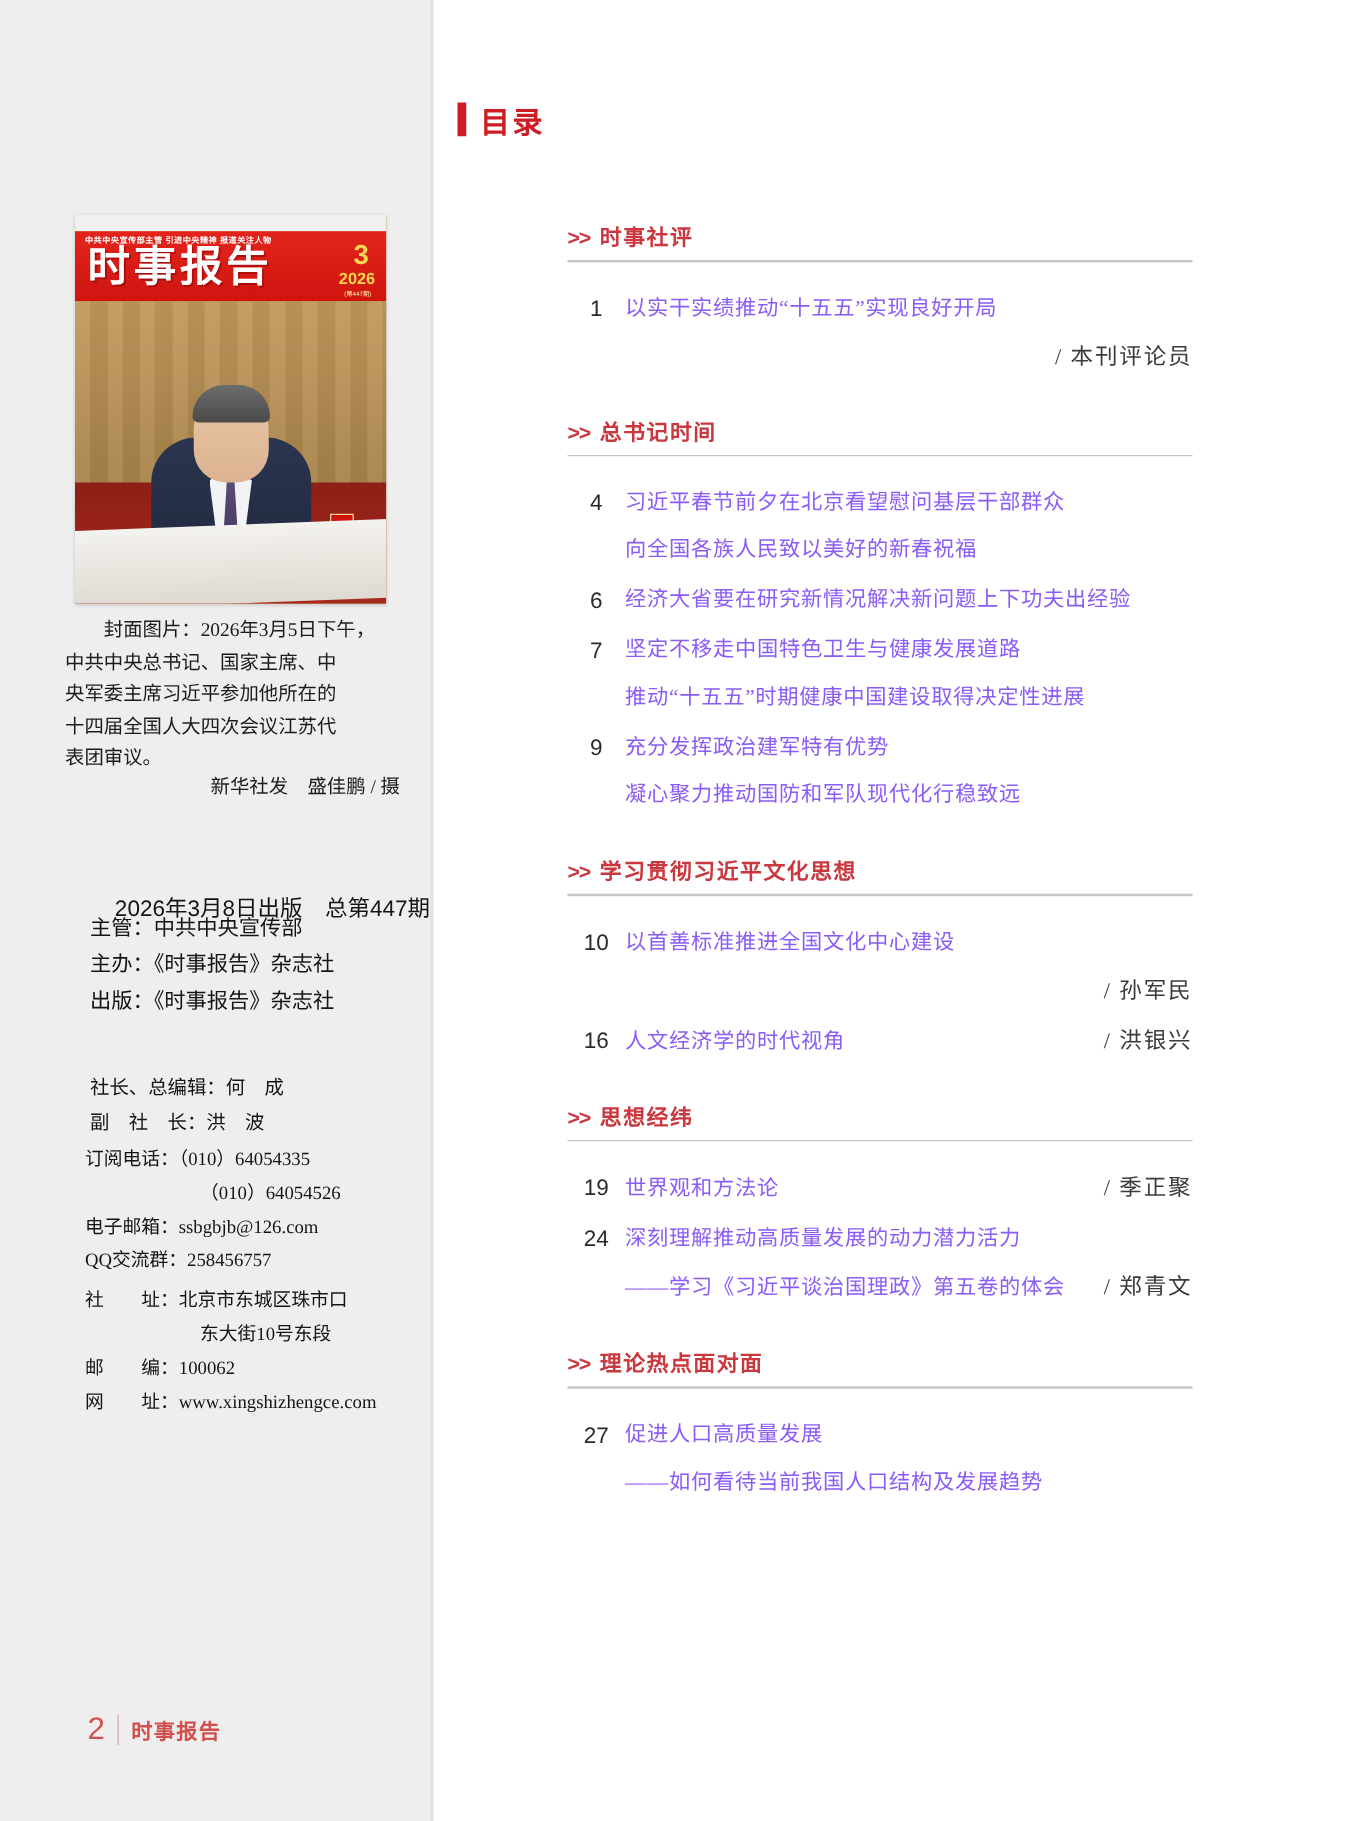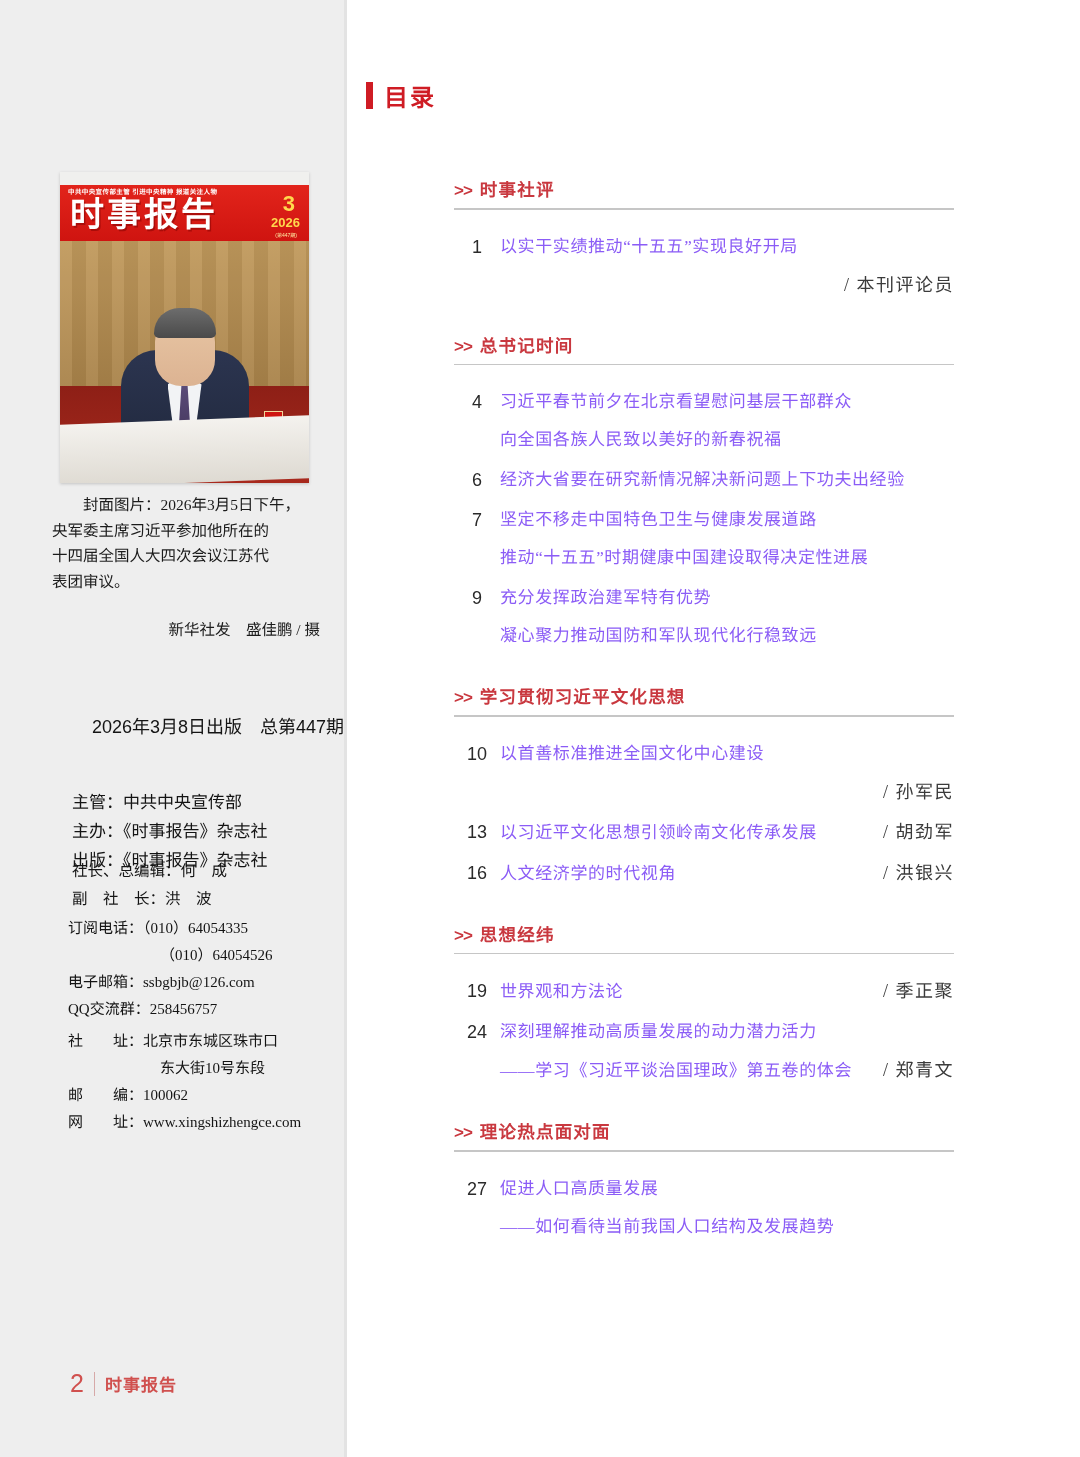--- a/index.html
+++ b/index.html
@@ -215,21 +215,21 @@
     top: 712px;
     width: 344px;
     text-align: right;
     font-size: 18px;
     color: #141414;
     font-family: "Liberation Sans", sans-serif;
   }
   #imprint {
     position: absolute;
     left: 72px;
-    top: 788px;
+    top: 728px;
     font-size: 17px;
     line-height: 29px;
     color: #141414;
     font-family: "Liberation Sans", sans-serif;
     white-space: nowrap;
   }
   #staff {
     position: absolute;
     left: 72px;
     top: 857px;
@@ -410,20 +410,21 @@
       <div class="cover-head">
         <div class="cover-hair"></div>
       </div>
       <div class="cover-badge"></div>
       <div class="cover-desk"></div>
     </div>
   </div>
 
   <div id="cover-caption">
     <div class="indent">封面图片：2026年3月5日下午，</div>
+    <div>中共中央总书记、国家主席、中</div>
     <div>央军委主席习近平参加他所在的</div>
     <div>十四届全国人大四次会议江苏代</div>
     <div>表团审议。</div>
   </div>
   <div id="cover-credit">新华社发　盛佳鹏 / 摄</div>
 
   <div id="issue-line">2026年3月8日出版　总第447期</div>
 
   <div id="imprint">
     <div>
@@ -568,29 +569,20 @@
             <div class="entry-lines">
               <div class="entry-line">
                 <span class="entry-title">以首善标准推进全国文化中心建设</span>
               </div>
               <div class="entry-line">
                 <span class="entry-author full-right">/ 孙军民</span>
               </div>
             </div>
           </div>
           <div class="entry">
-            <div class="entry-page">13</div>
-            <div class="entry-lines">
-              <div class="entry-line">
-                <span class="entry-title">以习近平文化思想引领岭南文化传承发展</span>
-                <span class="entry-author full-right">/ 胡劲军</span>
-              </div>
-            </div>
-          </div>
-          <div class="entry">
             <div class="entry-page">16</div>
             <div class="entry-lines">
               <div class="entry-line">
                 <span class="entry-title">人文经济学的时代视角</span>
                 <span class="entry-author full-right">/ 洪银兴</span>
               </div>
             </div>
           </div>
           <div class="spacer-after-section"></div>
         </div>

